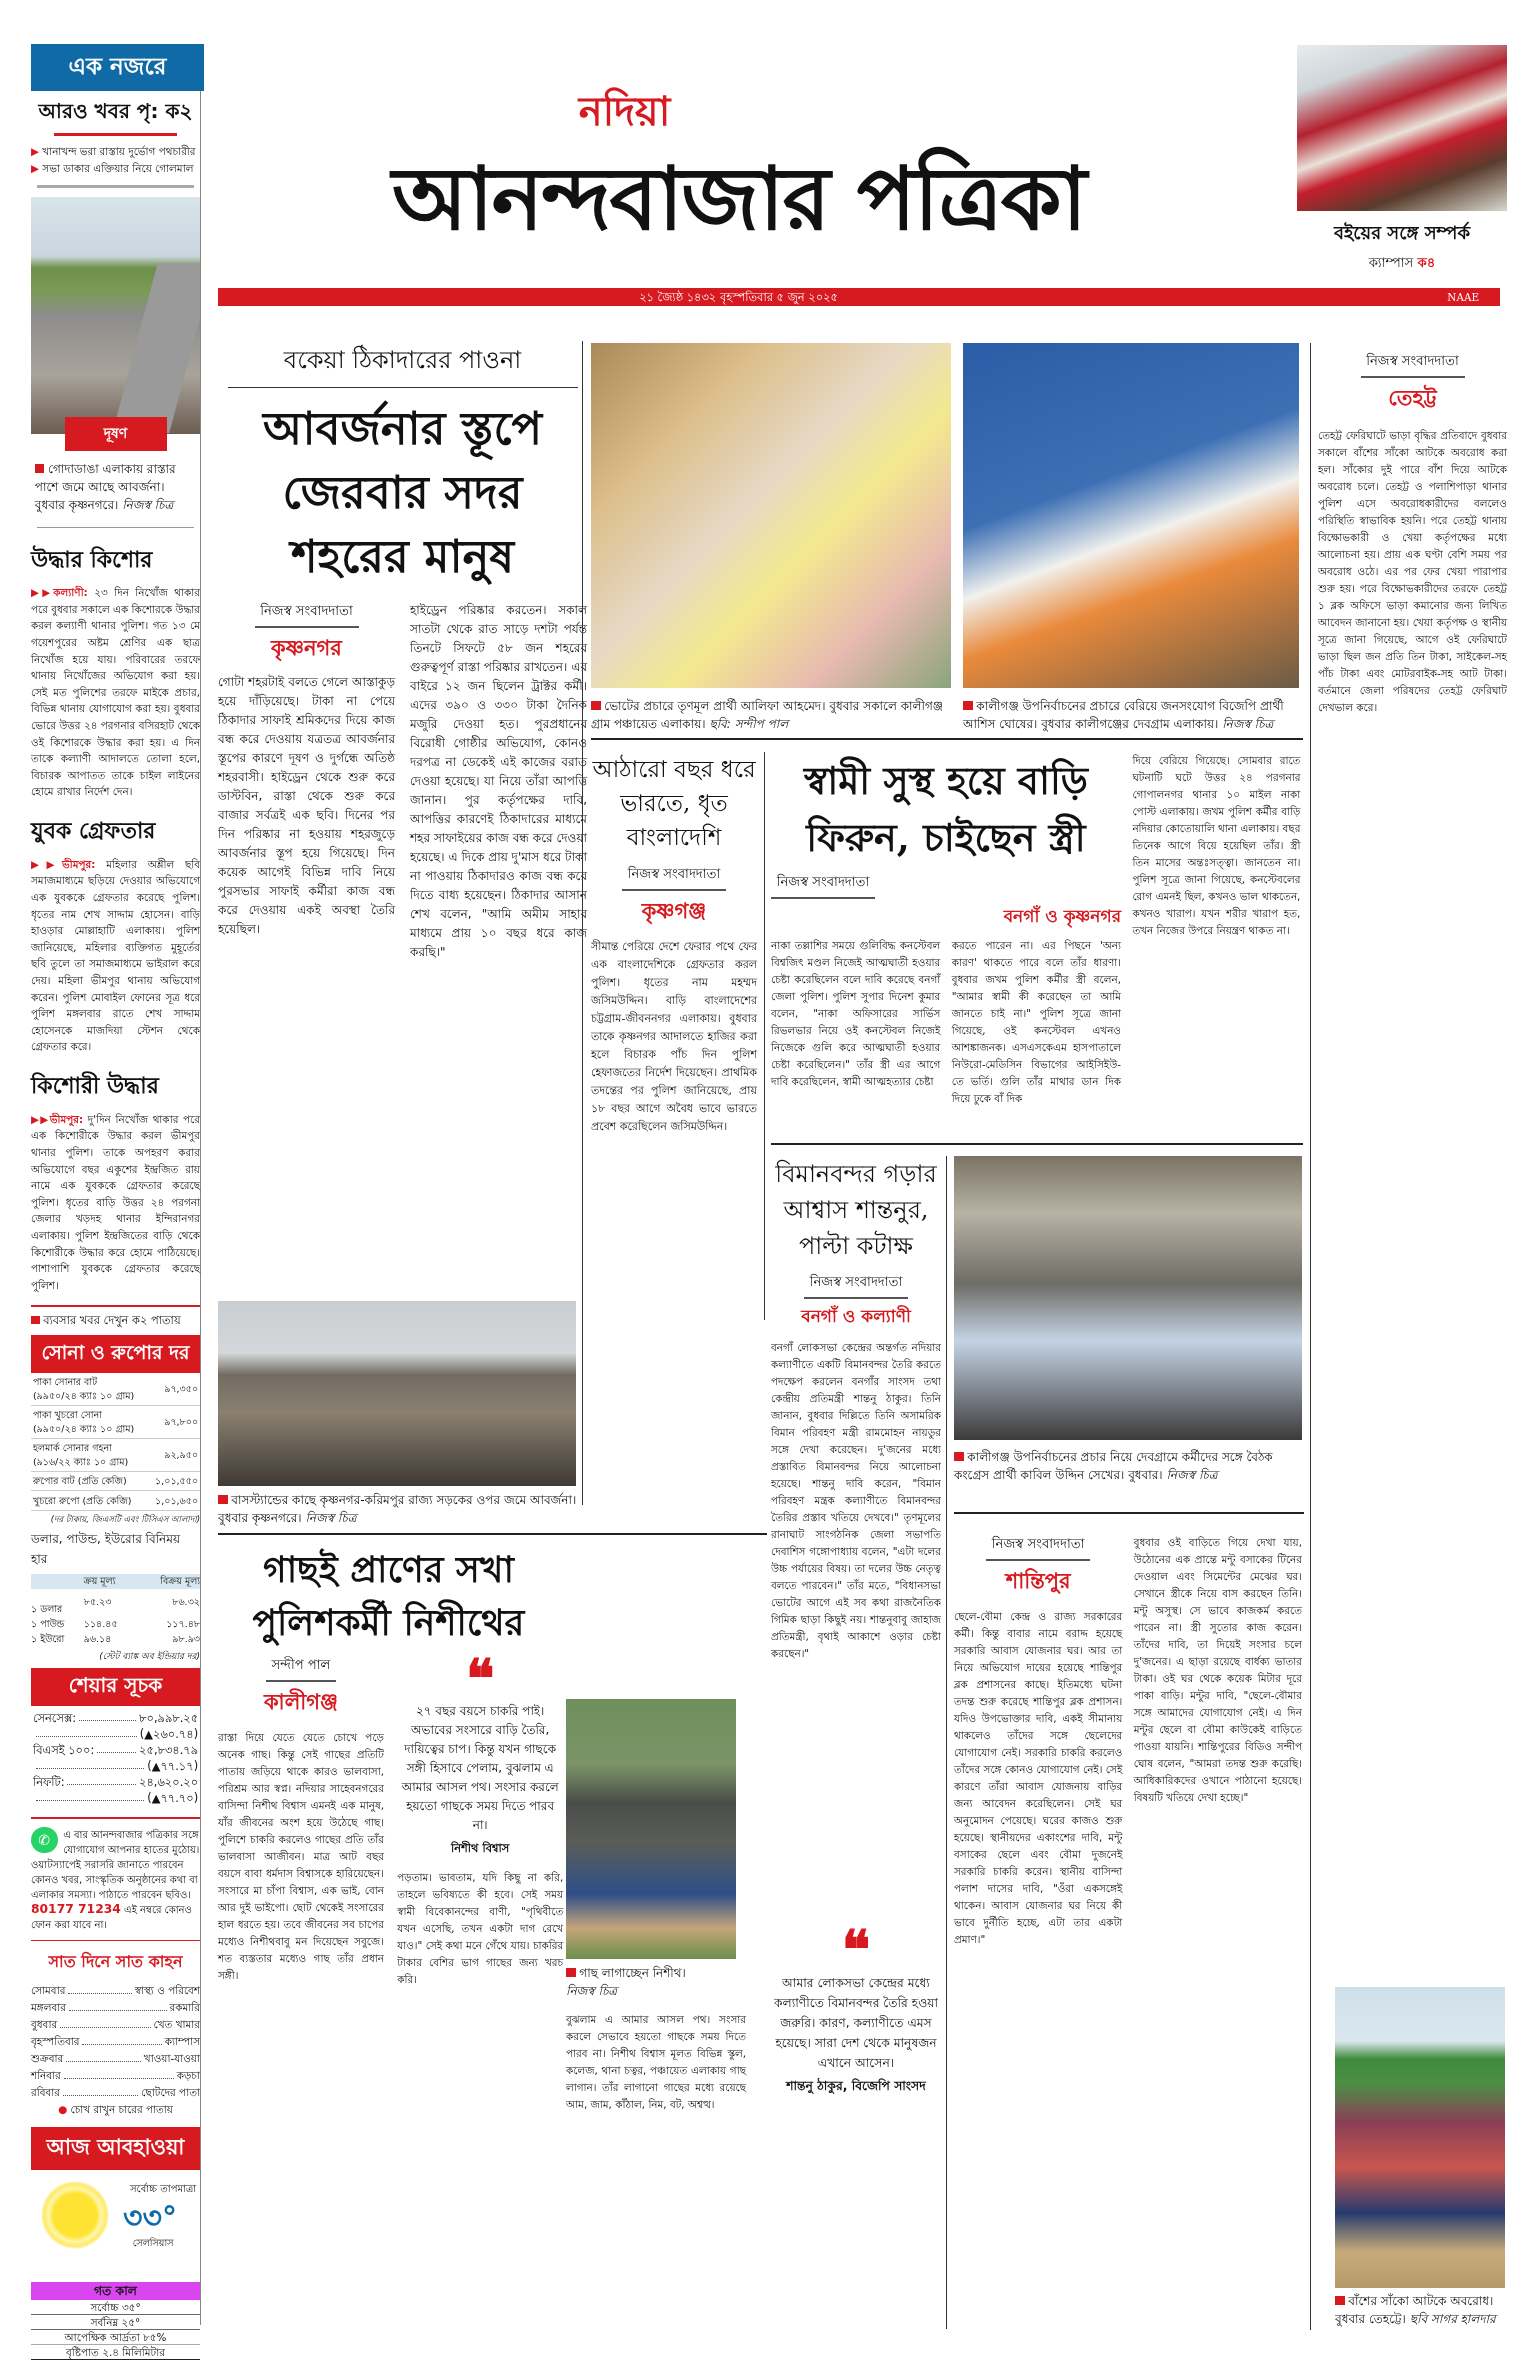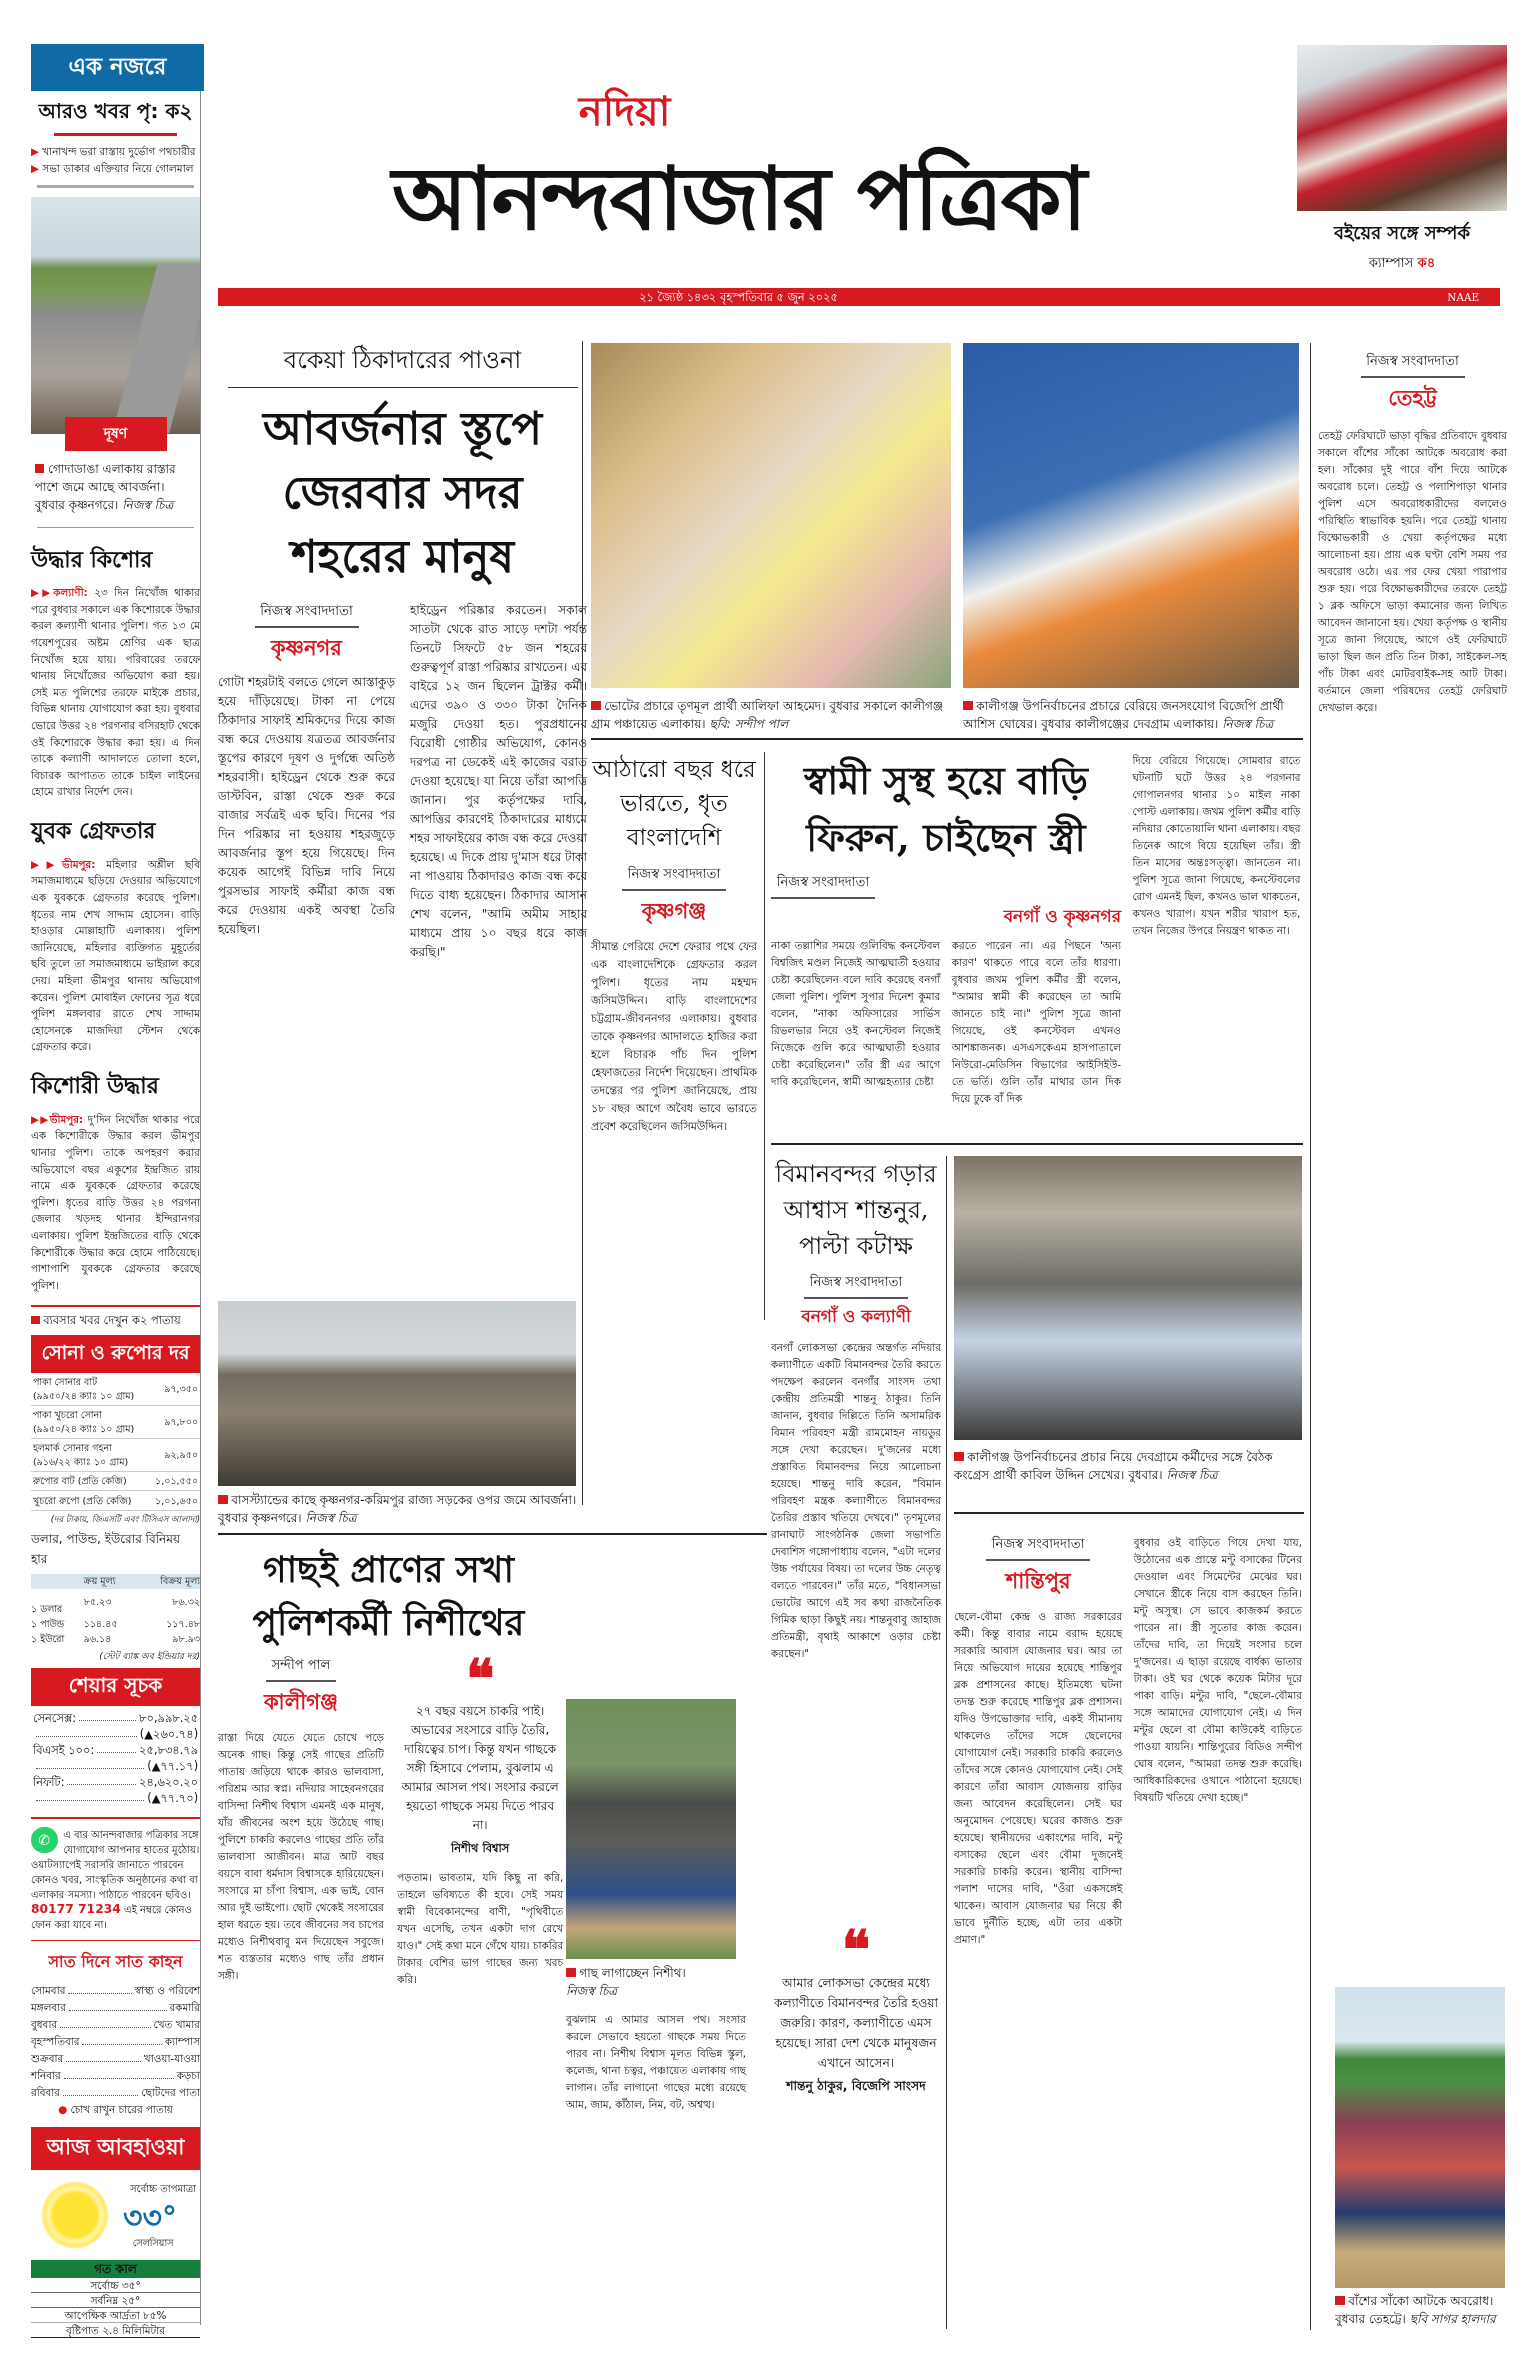--- a/index.html
+++ b/index.html
@@ -190,28 +190,28 @@
         <span>কড়চা</span>
       </div>
     <div class="row">
         <span>রবিবার</span>
         <span class="dots"></span>
         <span>ছোটদের পাতা</span>
       </div>
     <div style="text-align:center"><span class="red">●</span> <span>চোখ রাখুন চারের পাতায়</span></div>
   </div>
   <div class="redbg" style="text-align:center;font-size:21px;font-weight:bold;padding:3.8px 0;margin-top:9.5px">আজ আবহাওয়া</div>
-  <div style="position:relative;height:90px">
+  <div style="position:relative;height:112px">
     <div style="position:absolute;left:9.5px;top:11.4px;width:68px;height:68px;border-radius:50%;background:radial-gradient(circle,#ffe333 45%,#fff6a8 55%,#ffe96a 65%,rgba(255,255,255,0) 72%)"></div>
     <div style="position:absolute;right:3.8px;top:11.4px;font-size:10px">সর্বোচ্চ তাপমাত্রা</div>
     <div style="position:absolute;right:23px;top:24.6px;font-size:30px;color:#0f6aa6;font-weight:bold">৩৩°</div>
     <div style="position:absolute;right:26.5px;top:66px;font-size:9.5px">সেলসিয়াস</div>
   </div>
   <div style="font-size:10.4px;text-align:center;line-height:14px">
-    <div style="background:#15803d;font-weight:bold;font-size:12.3px;padding:1.9px 0">গত কাল</div>
+    <div style="background:#d946ef;font-weight:bold;font-size:12.3px;padding:1.9px 0">গত কাল</div>
     <div style="border-bottom:0.9px solid #666">সর্বোচ্চ ৩৫°</div>
     <div style="border-bottom:0.9px solid #666">সর্বনিম্ন ২৫°</div>
     <div style="border-bottom:0.9px solid #aaa">আপেক্ষিক আর্দ্রতা ৮৫%</div>
     <div style="border-bottom:1.9px solid #222">বৃষ্টিপাত ২.৪ মিলিমিটার</div>
   </div>
 </div>
 
 <div class="abs red" style="left:454px;top:80px;width:341px;text-align:center;font-size:40px;font-weight:bold;font-family:'DejaVu Serif',serif">নদিয়া</div>
 <div class="abs" style="left:284px;top:142px;width:909px;text-align:center;font-size:87px;font-weight:bold;font-family:'DejaVu Serif',serif;line-height:114px;letter-spacing:-1.9px">আনন্দবাজার পত্রিকা</div>
 <div class="abs redbg" style="left:218px;top:288px;width:1041px;height:18px;text-align:center;font-size:11.4px;line-height:18px">

